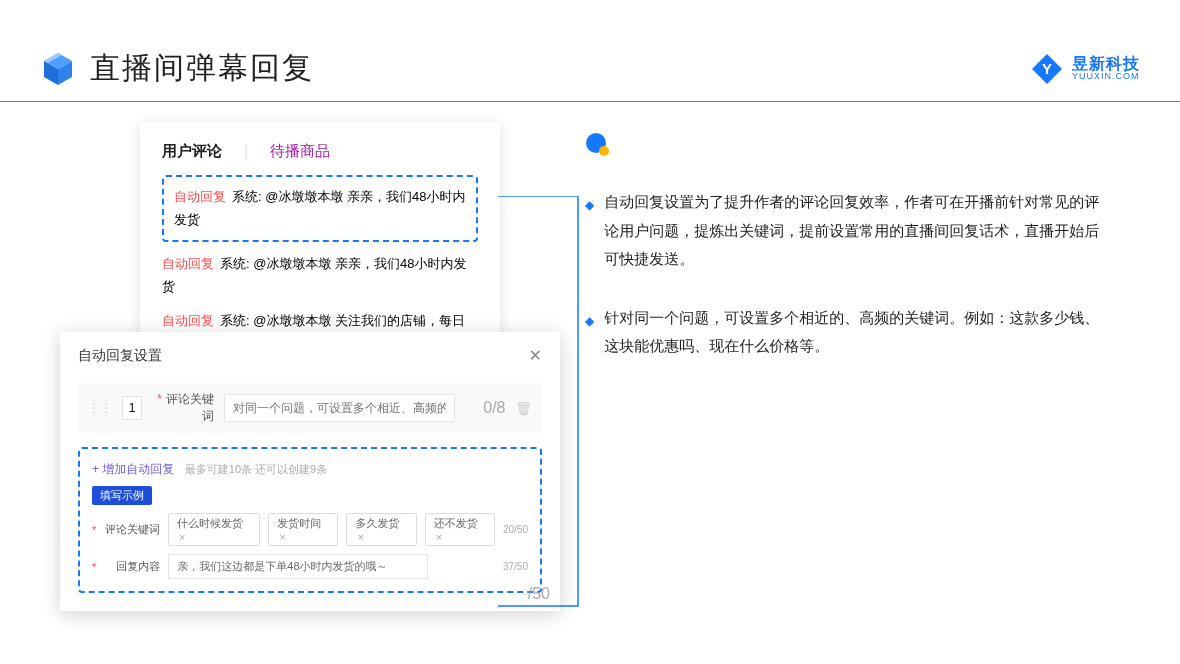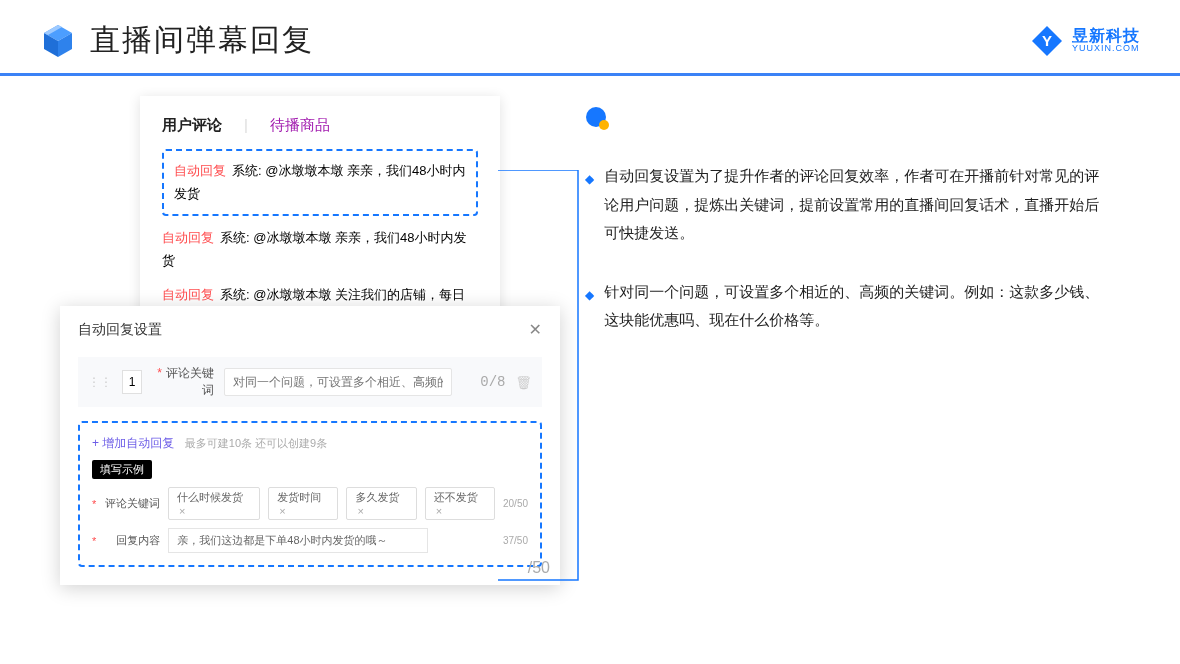--- a/index.html
+++ b/index.html
@@ -9,21 +9,22 @@
   width: 1180px;
   height: 664px;
   position: relative;
   overflow: hidden;
 }
 .header {
   display: flex;
   justify-content: space-between;
   align-items: center;
   padding: 20px 40px 12px 40px;
-  border-bottom: 3px solid #3b82f6;
+  border-bottom: 1px solid #3b82f6;
+  margin-top: 28px;
 }
 .header-left { display: flex; align-items: center; gap: 14px; }
 .cube-icon { width: 36px; height: 36px; position: relative; }
 .cube-icon svg { width: 100%; height: 100%; }
 .page-title { font-size: 30px; font-weight: 500; color: #222; letter-spacing: 2px; }
 .brand { display: flex; align-items: center; gap: 8px; }
 .brand-icon { width: 34px; height: 34px; }
 .brand-text { display: flex; flex-direction: column; line-height: 1; }
 .brand-name { font-size: 16px; font-weight: 700; color: #1677ff; letter-spacing: 1px; }
 .brand-sub { font-size: 9px; color: #1677ff; letter-spacing: 1px; }
@@ -51,28 +52,28 @@
 .settings-card {
   position: absolute; left: 0; top: 210px; width: 500px;
   background: #fff; box-shadow: 0 3px 18px rgba(0,0,0,.18); padding: 14px 18px 18px;
 }
 .settings-head { display:flex; justify-content:space-between; align-items:flex-end; font-size:14px; color:#333; padding-bottom:8px; }
 .settings-head .close { color:#888; cursor:pointer; font-size:16px; }
 .form-row { display:flex; align-items:center; gap:10px; background:#f8f9fb; padding:8px 10px; margin-top:10px; font-size:12px; }
 .form-row .dot{ color:#ff4d4f; margin-right:4px;}
 .form-row .label { color:#555; width:62px; text-align:right; }
 .form-row input[type=text]{ flex:1; border:1px solid #e5e5e5; padding:6px 8px; font-size:12px; border-radius:2px; color:#999; background:#fff; }
-.form-row .counter { color:#aaa; font-size:14px; margin-left:18px;font-family:Liberation Mono, monospace; }
+.form-row .counter { color:#aaa; font-size:16px; margin-left:18px; }
 .form-row .idx { width:20px; text-align:center; border:1px solid #e0e0e0; background:#fff; padding:4px 0; font-size:12px; }
 .trash { color:#ccc; font-size:13px; cursor:pointer; }
 
 .dashed-panel { border:2px dashed #1677ff; border-radius:4px; margin-top:14px; padding:10px 12px 12px; position:relative; }
 .add-link { color:#6c5ce7; font-size:12px; }
 .add-hint { color:#aaa; font-size:11px; margin-left:6px; }
-.pill { display:inline-block; background:#000000; color:#fff; font-size:11px; padding:2px 8px; border-radius:2px; margin-top:8px; }
+.pill { display:inline-block; background:#1d4ed8; color:#fff; font-size:11px; padding:2px 8px; border-radius:2px; margin-top:8px; }
 .tag-row { display:flex; align-items:center; gap:8px; font-size:11px; margin-top:8px; }
 .tag-row .label2 { color:#555; width:56px; text-align:right; }
 .tag { border:1px solid #ddd; padding:2px 8px; border-radius:2px; color:#666; font-size:11px; background:#fff; }
 .tag .x { color:#aaa; margin-left:2px; }
 .tag-counter { color:#aaa; font-size:10px; margin-left:auto; }
 .ex-input { border:1px solid #e5e5e5; padding:4px 8px; width:260px; font-size:11px; color:#666; background:#fff; }
 .bottom-counter { position:absolute; right:10px; bottom:8px; color:#aaa; font-size:16px; }
 
 
 .connector { position:absolute; left:438px; top:74px; width:90px; height:420px; pointer-events:none; }

